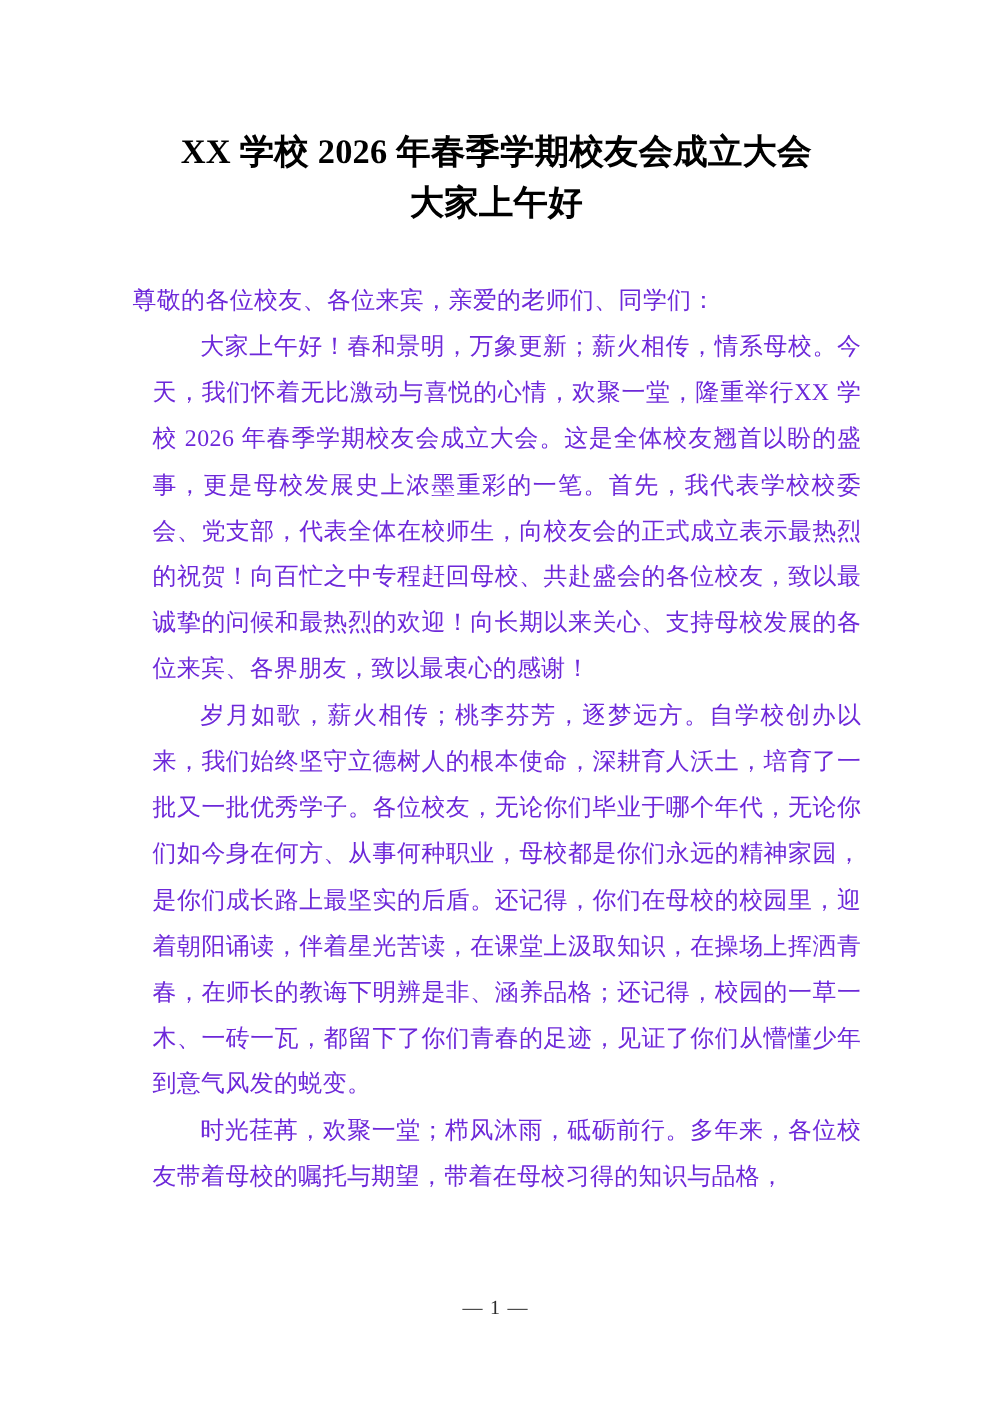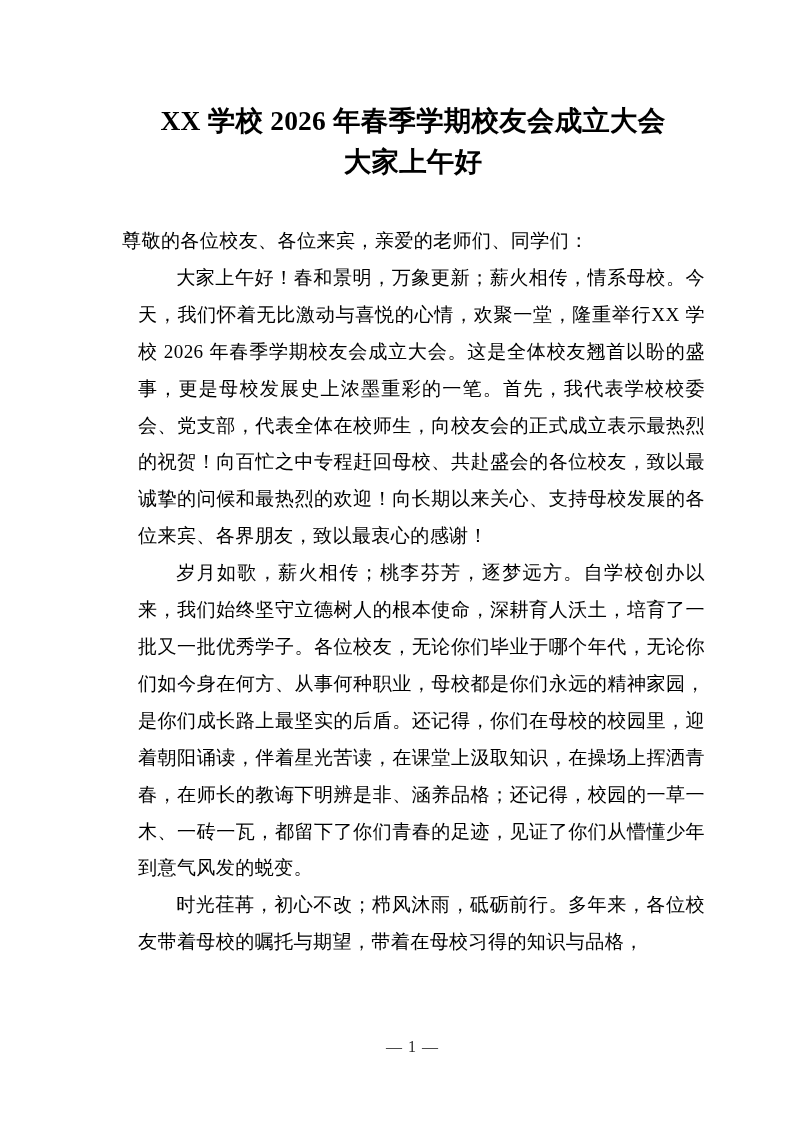--- a/index.html
+++ b/index.html
@@ -14,21 +14,21 @@
     position: relative;
     overflow: hidden;
     font-family: "Liberation Serif", "DejaVu Serif", serif;
     color: #000000;
     -webkit-font-smoothing: antialiased;
   }
 
   .page {
     position: absolute;
     top: 0;
-    left: 16px;
+    left: 0;
     width: 641px;
     height: 1122px;
     background: #ffffff;
     box-sizing: border-box;
   }
 
   
   .doc-title {
     position: absolute;
     left: 106px;
@@ -49,21 +49,21 @@
     left: 106px;
     top: 223px;
     width: 583px;
   }
 
   .para {
     margin: 0;
     font-family: "Liberation Serif", "DejaVu Serif", serif;
     font-size: 19.1px;
     line-height: 36.9px;
-    color: #000000;
+    color: #6d28d9;
     text-align: justify;
     text-justify: inter-ideograph;
     text-indent: 0;
     letter-spacing: 0.35px;
     word-spacing: 0.5px;
   }
 
   .para.indent {
     text-indent: 2em;
     margin-left: 16px;
@@ -90,18 +90,18 @@
 
   <div class="doc-title">
     <div>XX 学校 2026 年春季学期校友会成立大会</div>
     <div>大家上午好</div>
   </div>
 
   <div class="doc-body">
     <p class="para">尊敬的各位校友、各位来宾，亲爱的老师们、同学们：</p>
     <p class="para indent">大家上午好！春和景明，万象更新；薪火相传，情系母校。今天，我们怀着无比激动与喜悦的心情，欢聚一堂，隆重举行XX 学校 2026 年春季学期校友会成立大会。这是全体校友翘首以盼的盛事，更是母校发展史上浓墨重彩的一笔。首先，我代表学校校委会、党支部，代表全体在校师生，向校友会的正式成立表示最热烈的祝贺！向百忙之中专程赶回母校、共赴盛会的各位校友，致以最诚挚的问候和最热烈的欢迎！向长期以来关心、支持母校发展的各位来宾、各界朋友，致以最衷心的感谢！</p>
     <p class="para indent">岁月如歌，薪火相传；桃李芬芳，逐梦远方。自学校创办以来，我们始终坚守立德树人的根本使命，深耕育人沃土，培育了一批又一批优秀学子。各位校友，无论你们毕业于哪个年代，无论你们如今身在何方、从事何种职业，母校都是你们永远的精神家园，是你们成长路上最坚实的后盾。还记得，你们在母校的校园里，迎着朝阳诵读，伴着星光苦读，在课堂上汲取知识，在操场上挥洒青春，在师长的教诲下明辨是非、涵养品格；还记得，校园的一草一木、一砖一瓦，都留下了你们青春的足迹，见证了你们从懵懂少年到意气风发的蜕变。</p>
-    <p class="para indent">时光荏苒，初心不改；栉风沐雨，砥砺前行。多年来，各位校友带着母校的嘱托与期望，带着在母校习得的知识与品格，</p>
+    <p class="para indent">时光荏苒，欢聚一堂；栉风沐雨，砥砺前行。多年来，各位校友带着母校的嘱托与期望，带着在母校习得的知识与品格，</p>
   </div>
 
   <div class="page-footer">— 1 —</div>
 
 </div>
 
 </body></html>

